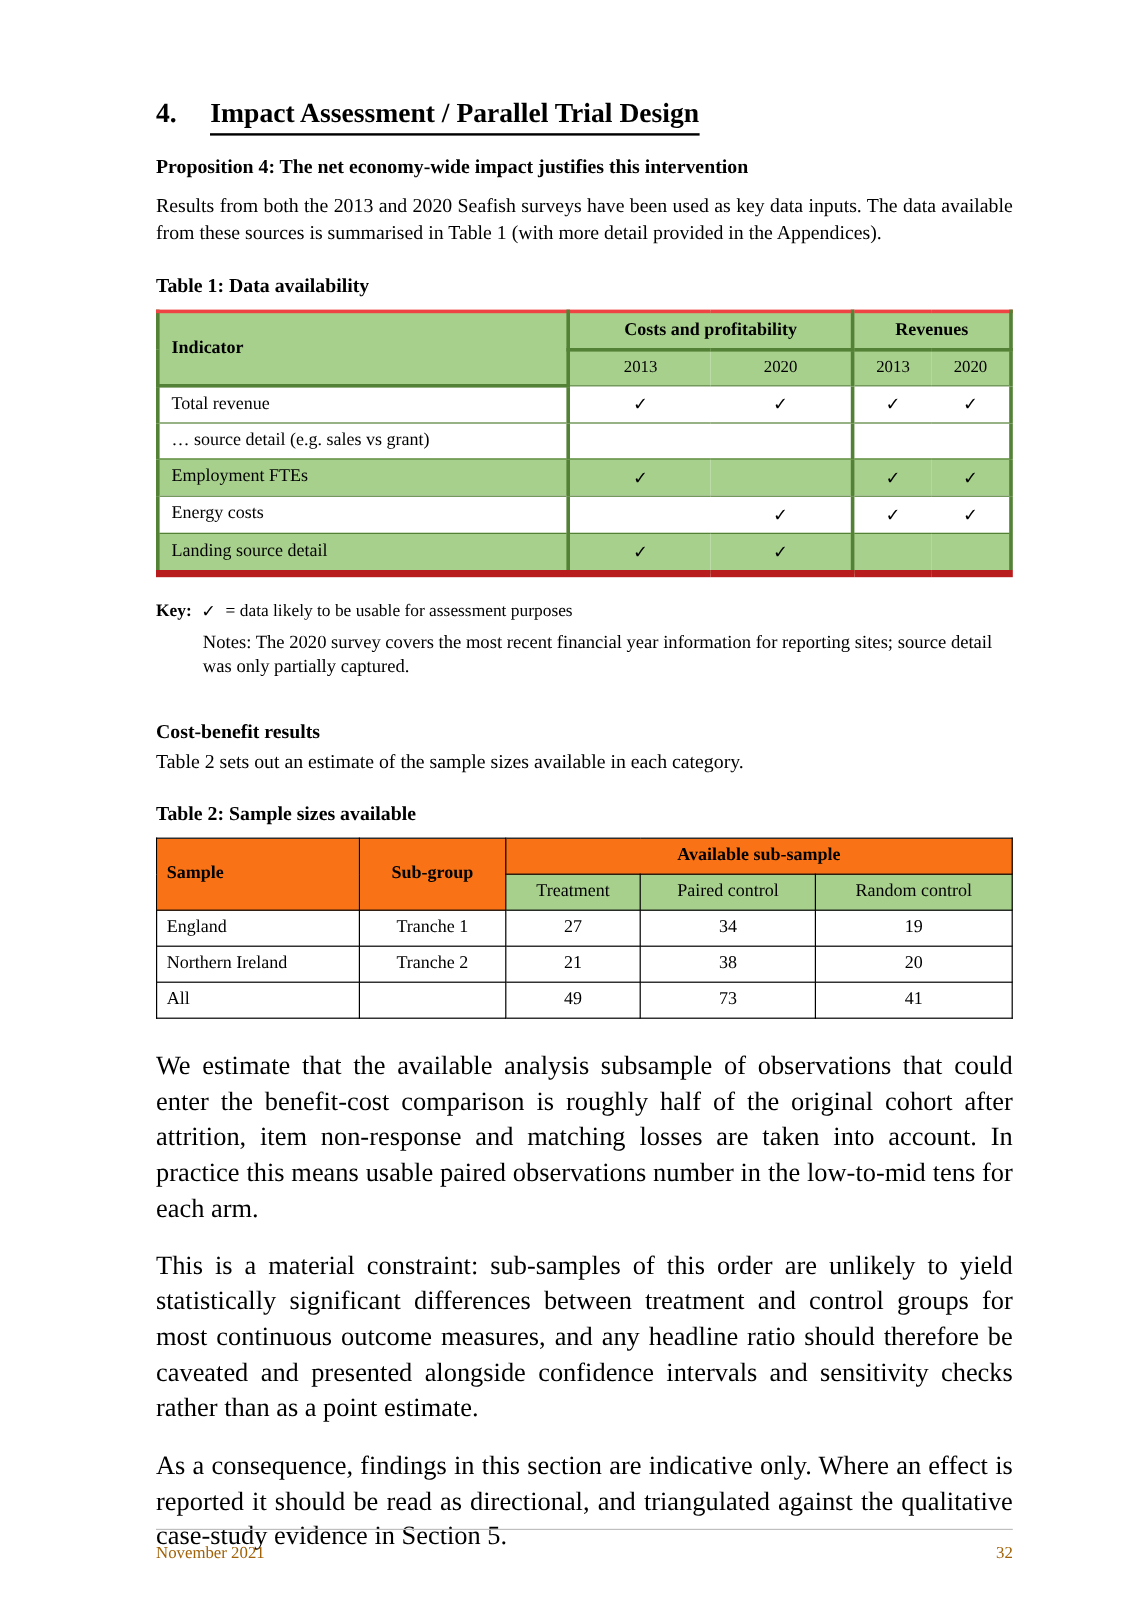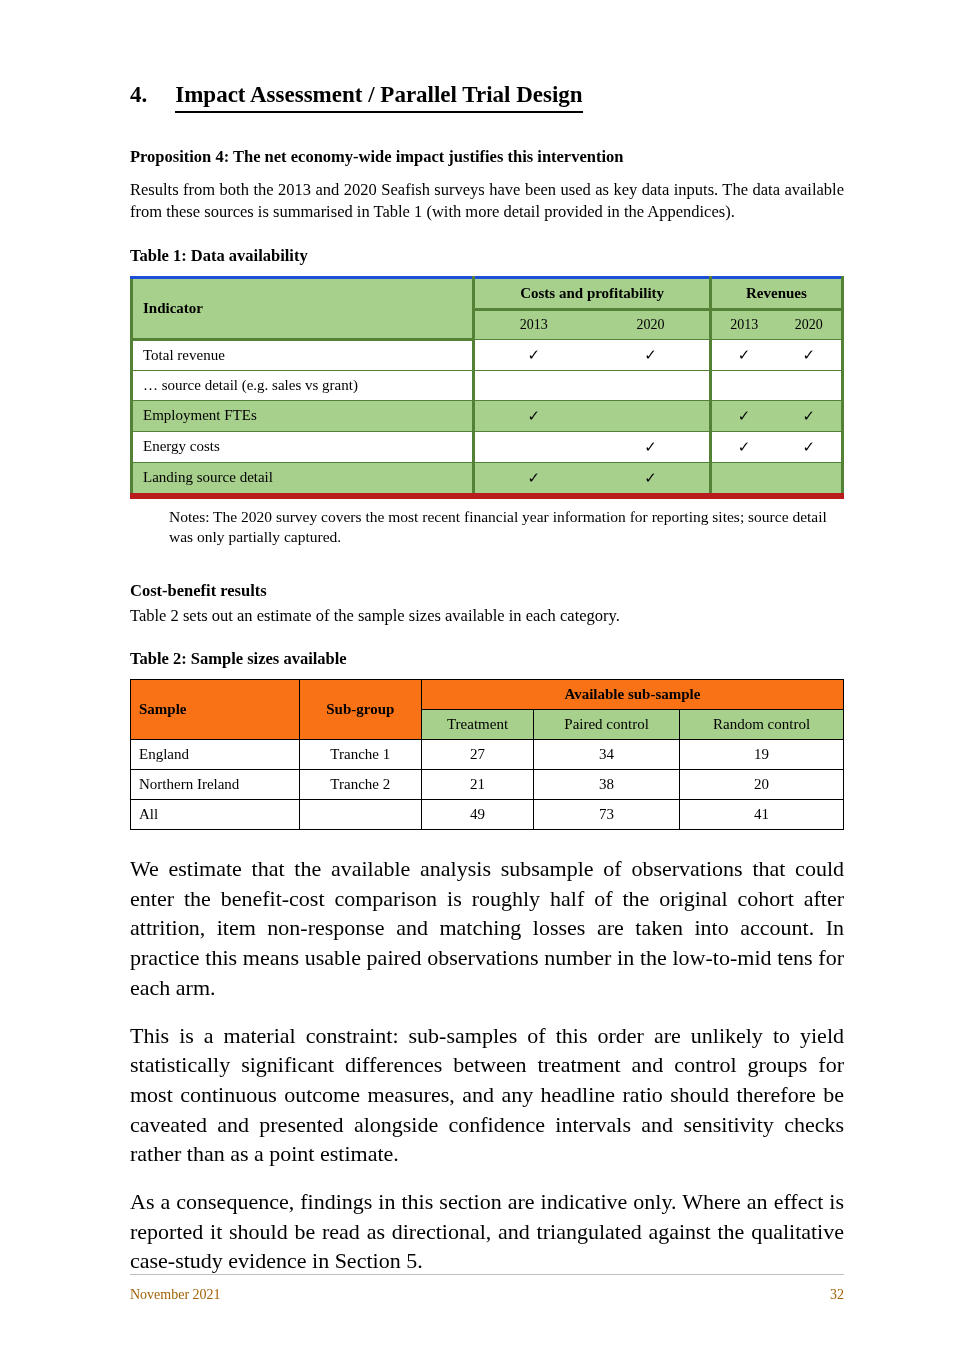--- a/index.html
+++ b/index.html
@@ -21,21 +21,21 @@
     align-items: baseline;
     gap: 28px;
     font-size: 23px;
     margin-bottom: 4px;
   }
   .heading-num { font-weight: bold; }
   .heading-text { font-weight: bold; border-bottom: 2px solid #000; padding-bottom: 3px; }
   .subheading {
     font-size: 16.5px;
     font-weight: bold;
-    margin-top: 34px;
+    margin-top: 16px;
     margin-bottom: 12px;
   }
   .body-text {
     font-size: 16.5px;
     line-height: 1.35;
     text-align: justify;
   }
   .table-caption {
     font-size: 16.5px;
     font-weight: bold;
@@ -49,21 +49,21 @@
     font-size: 15px;
   }
   .t1 th, .t1 td {
     padding: 6px 8px;
     vertical-align: middle;
     text-align: center;
   }
   .t1 .rowlabel { text-align: left; padding-left: 10px; }
   .t1-head th {
     background: #a8d08d;
-    border-top: 3px solid #1d4ed8;
+    border-top: 3px solid #ef4444;
     border-bottom: 3px solid #538135;
     font-weight: bold;
   }
   .t1-head th.lead-col { text-align: left; padding-left: 10px; }
   .t1-subhead td {
     background: #a8d08d;
     font-size: 14px;
     border-bottom: 1px solid #538135;
   }
   .t1-body-row-even td { background: #ffffff; }
@@ -200,20 +200,25 @@
       <tr class="t1-body-row-odd last-row">
         <td class="rowlabel vsep-left vsep-right">Landing source detail</td>
         <td class="check">✓</td>
         <td class="check vsep-right">✓</td>
         <td class="check"></td>
         <td class="check vsep-right"></td>
       </tr>
     </tbody>
   </table>
 
+  <div class="footnote">
+    <span class="footnote-label">Key:</span>
+    <span class="check">✓</span>
+    <span>= data likely to be usable for assessment purposes</span>
+  </div>
   <div class="t1-note">Notes: The 2020 survey covers the most recent financial year information for reporting sites; source detail was only partially captured.</div>
 
   <div class="subhead2">Cost-benefit results</div>
   <div class="body-text">Table 2 sets out an estimate of the sample sizes available in each category.</div>
 
   <div class="table-caption">Table 2: Sample sizes available</div>
 
   <table class="t2">
     <thead>
       <tr>

